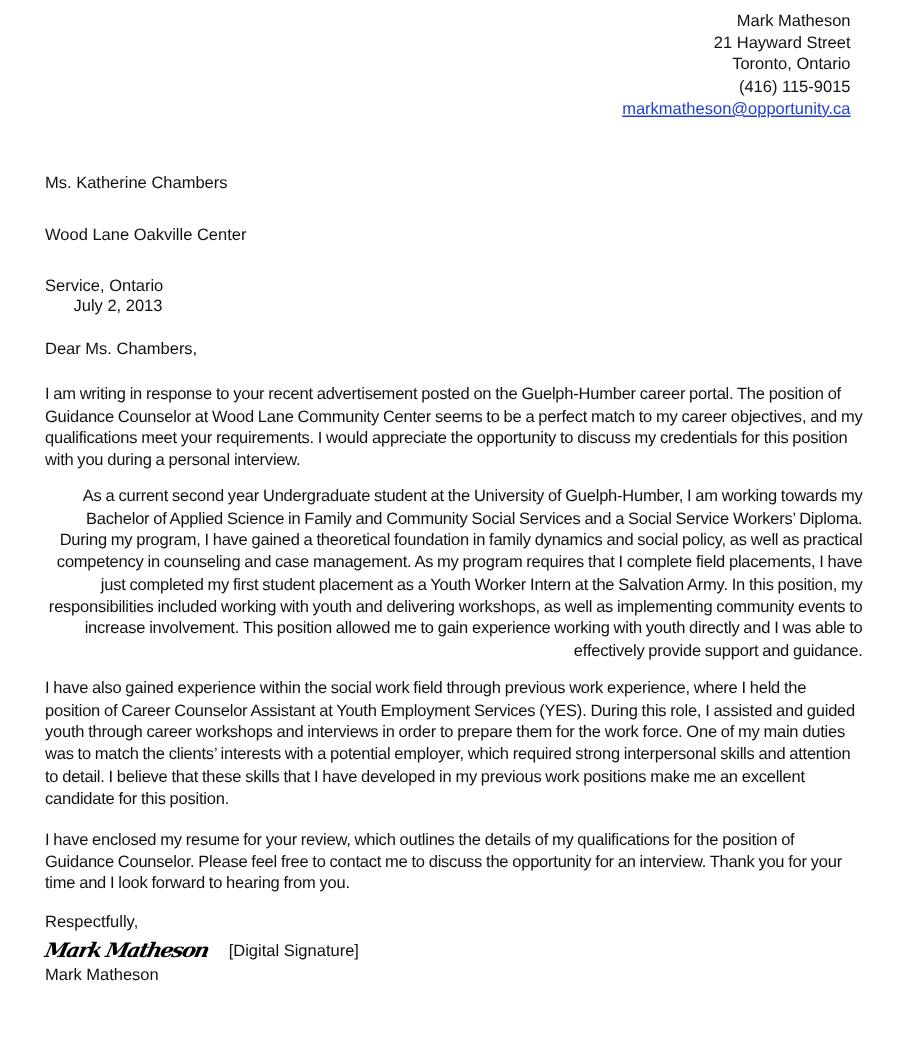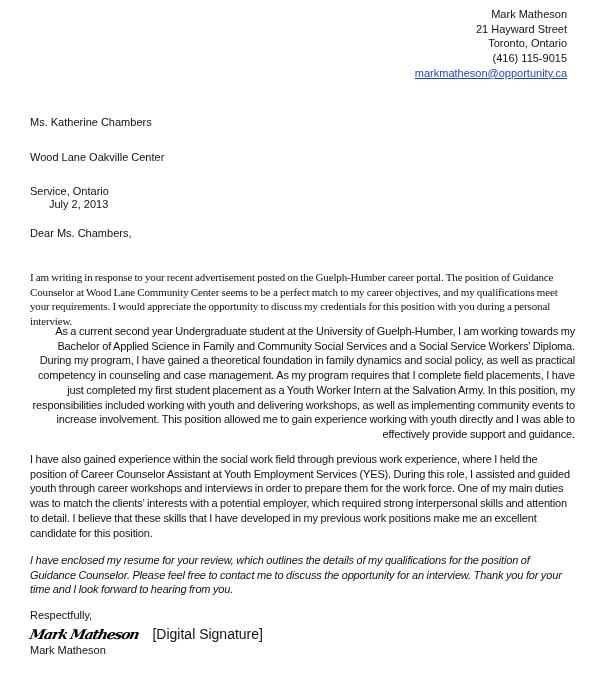--- a/index.html
+++ b/index.html
@@ -55,24 +55,24 @@
       white-space: nowrap;
     }
     .para {
       position: absolute;
       left: 30px;
       width: 545px;
       text-align: left;
       letter-spacing: -0.15px;
       word-spacing: -0.3px;
     }
-    .p1 { top: 270px; font-family: Liberation Serif, serif; }
+    .p1 { top: 256px; }
     .p2 { top: 324px; text-align: right; }
     .p3 { top: 452px; }
-    .p4 { top: 553px; font-style: italic; }
+    .p4 { top: 553px; }
     .closing {
       position: absolute;
       left: 30px;
       top: 608px;
       white-space: nowrap;
     }
     .sig-row {
       position: absolute;
       left: 30px;
       top: 624px;
@@ -85,21 +85,21 @@
       font-family: "DejaVu Serif", serif;
       font-style: italic;
       font-weight: bold;
       font-size: 14px;
       letter-spacing: -1.2px;
       transform: skewX(-12deg) scaleY(0.95);
       color: #000;
       margin-right: 14px;
     }
     .sig-label {
-      font-size: 14px;
+      font-size: 11px;
     }
     .printed-name {
       position: absolute;
       left: 30px;
       top: 643px;
       white-space: nowrap;
     }
   </style>
 </head>
 <body>

